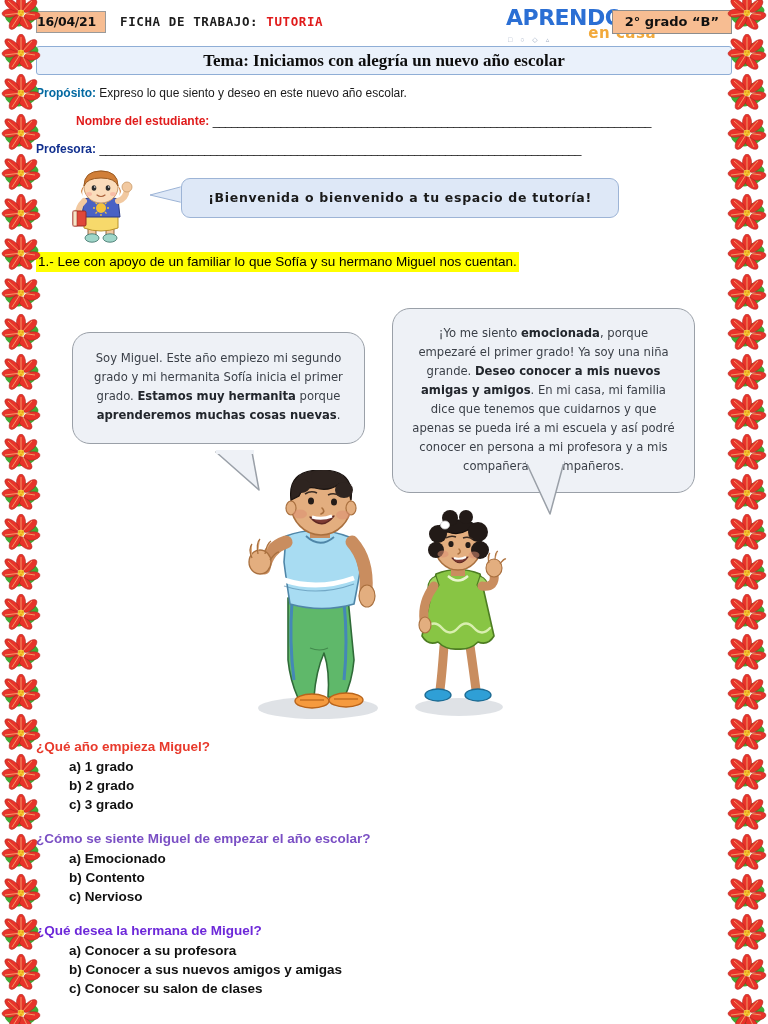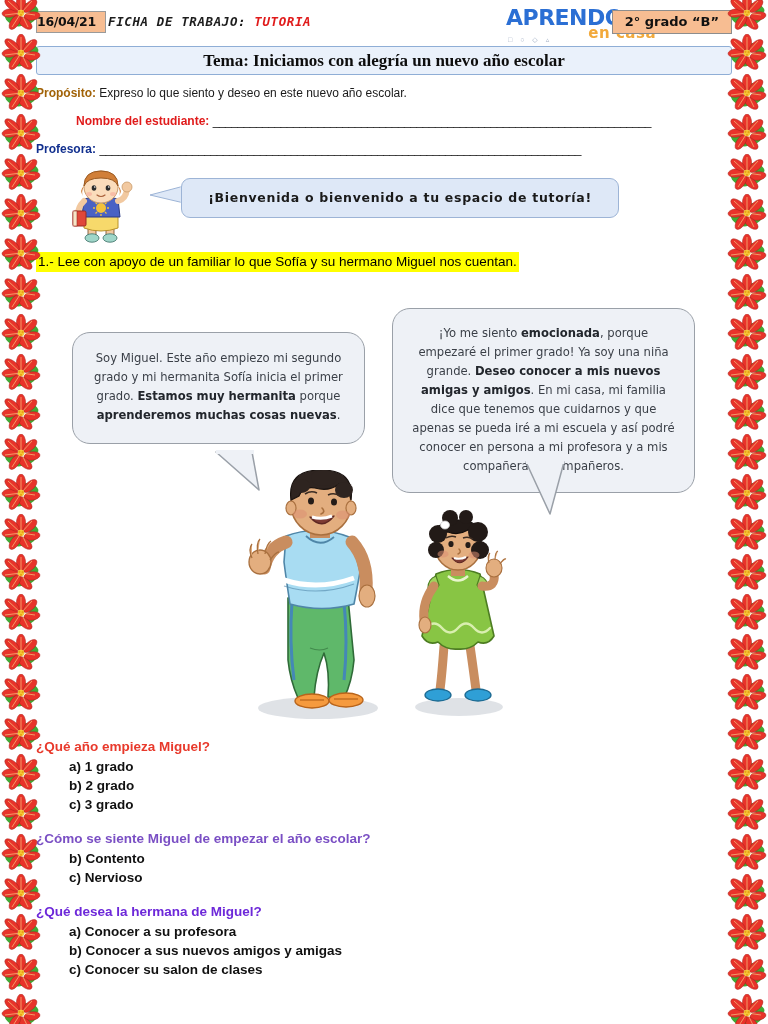--- a/index.html
+++ b/index.html
@@ -58,28 +58,27 @@
     border: 1px solid #9a9a9a;
     padding: 2px 9px 3px 0;
     font-family: "DejaVu Sans", sans-serif;
     font-size: 12.5px;
     font-weight: bold;
     color: #111111;
     letter-spacing: -0.3px;
   }
   .ficha-label {
     position: absolute;
-    left: 72px;
+    left: 84px;
     top: 5px;
     font-family: "DejaVu Sans Mono", monospace;
     font-size: 12.5px;
     font-weight: bold;
     color: #1d1d1d;
     letter-spacing: 0.6px;
-    font-style: italic;
   }
   .ficha-label .tutoria { color: #e01b1b; }
 
   .logo {
     position: absolute;
     left: 470px;
     top: -2px;
     width: 152px;
     height: 38px;
   }
@@ -142,21 +141,21 @@
   
   .meta-block { margin-top: 11px; }
   .meta-line {
     font-size: 12px;
     color: #111;
     margin-bottom: 14px;
     white-space: nowrap;
     overflow: hidden;
   }
   .meta-key { font-weight: bold; }
-  .meta-key.proposito { color: #a16207; }
+  .meta-key.proposito { color: #0369a1; }
   .meta-key.nombre    { color: #e01b1b; padding-left: 40px; }
   .meta-key.profesora { color: #12308f; }
   .meta-val { color: #1a1a1a; }
   .meta-rule {
     font-family: "Liberation Sans", sans-serif;
     letter-spacing: -0.5px;
     color: #222;
   }
 
   
@@ -2242,20 +2241,21 @@
   <div class="questions">
     <div class="question-group">
       <div class="question-text q-red">¿Qué año empieza Miguel?</div>
       <div class="option">a) 1 grado</div>
       <div class="option">b) 2 grado</div>
       <div class="option">c) 3 grado</div>
     </div>
 
     <div class="question-group">
       <div class="question-text q-purple">¿Cómo se siente Miguel de empezar el año escolar?</div>
+      <div class="option">a) Emocionado</div>
       <div class="option">b) Contento</div>
       <div class="option">c) Nervioso</div>
     </div>
 
     <div class="question-group">
       <div class="question-text q-orange">¿Qué desea la hermana de Miguel?</div>
       <div class="option">a) Conocer a su profesora</div>
       <div class="option">b) Conocer a sus nuevos amigos y amigas</div>
       <div class="option">c) Conocer su salon de clases</div>
     </div>

